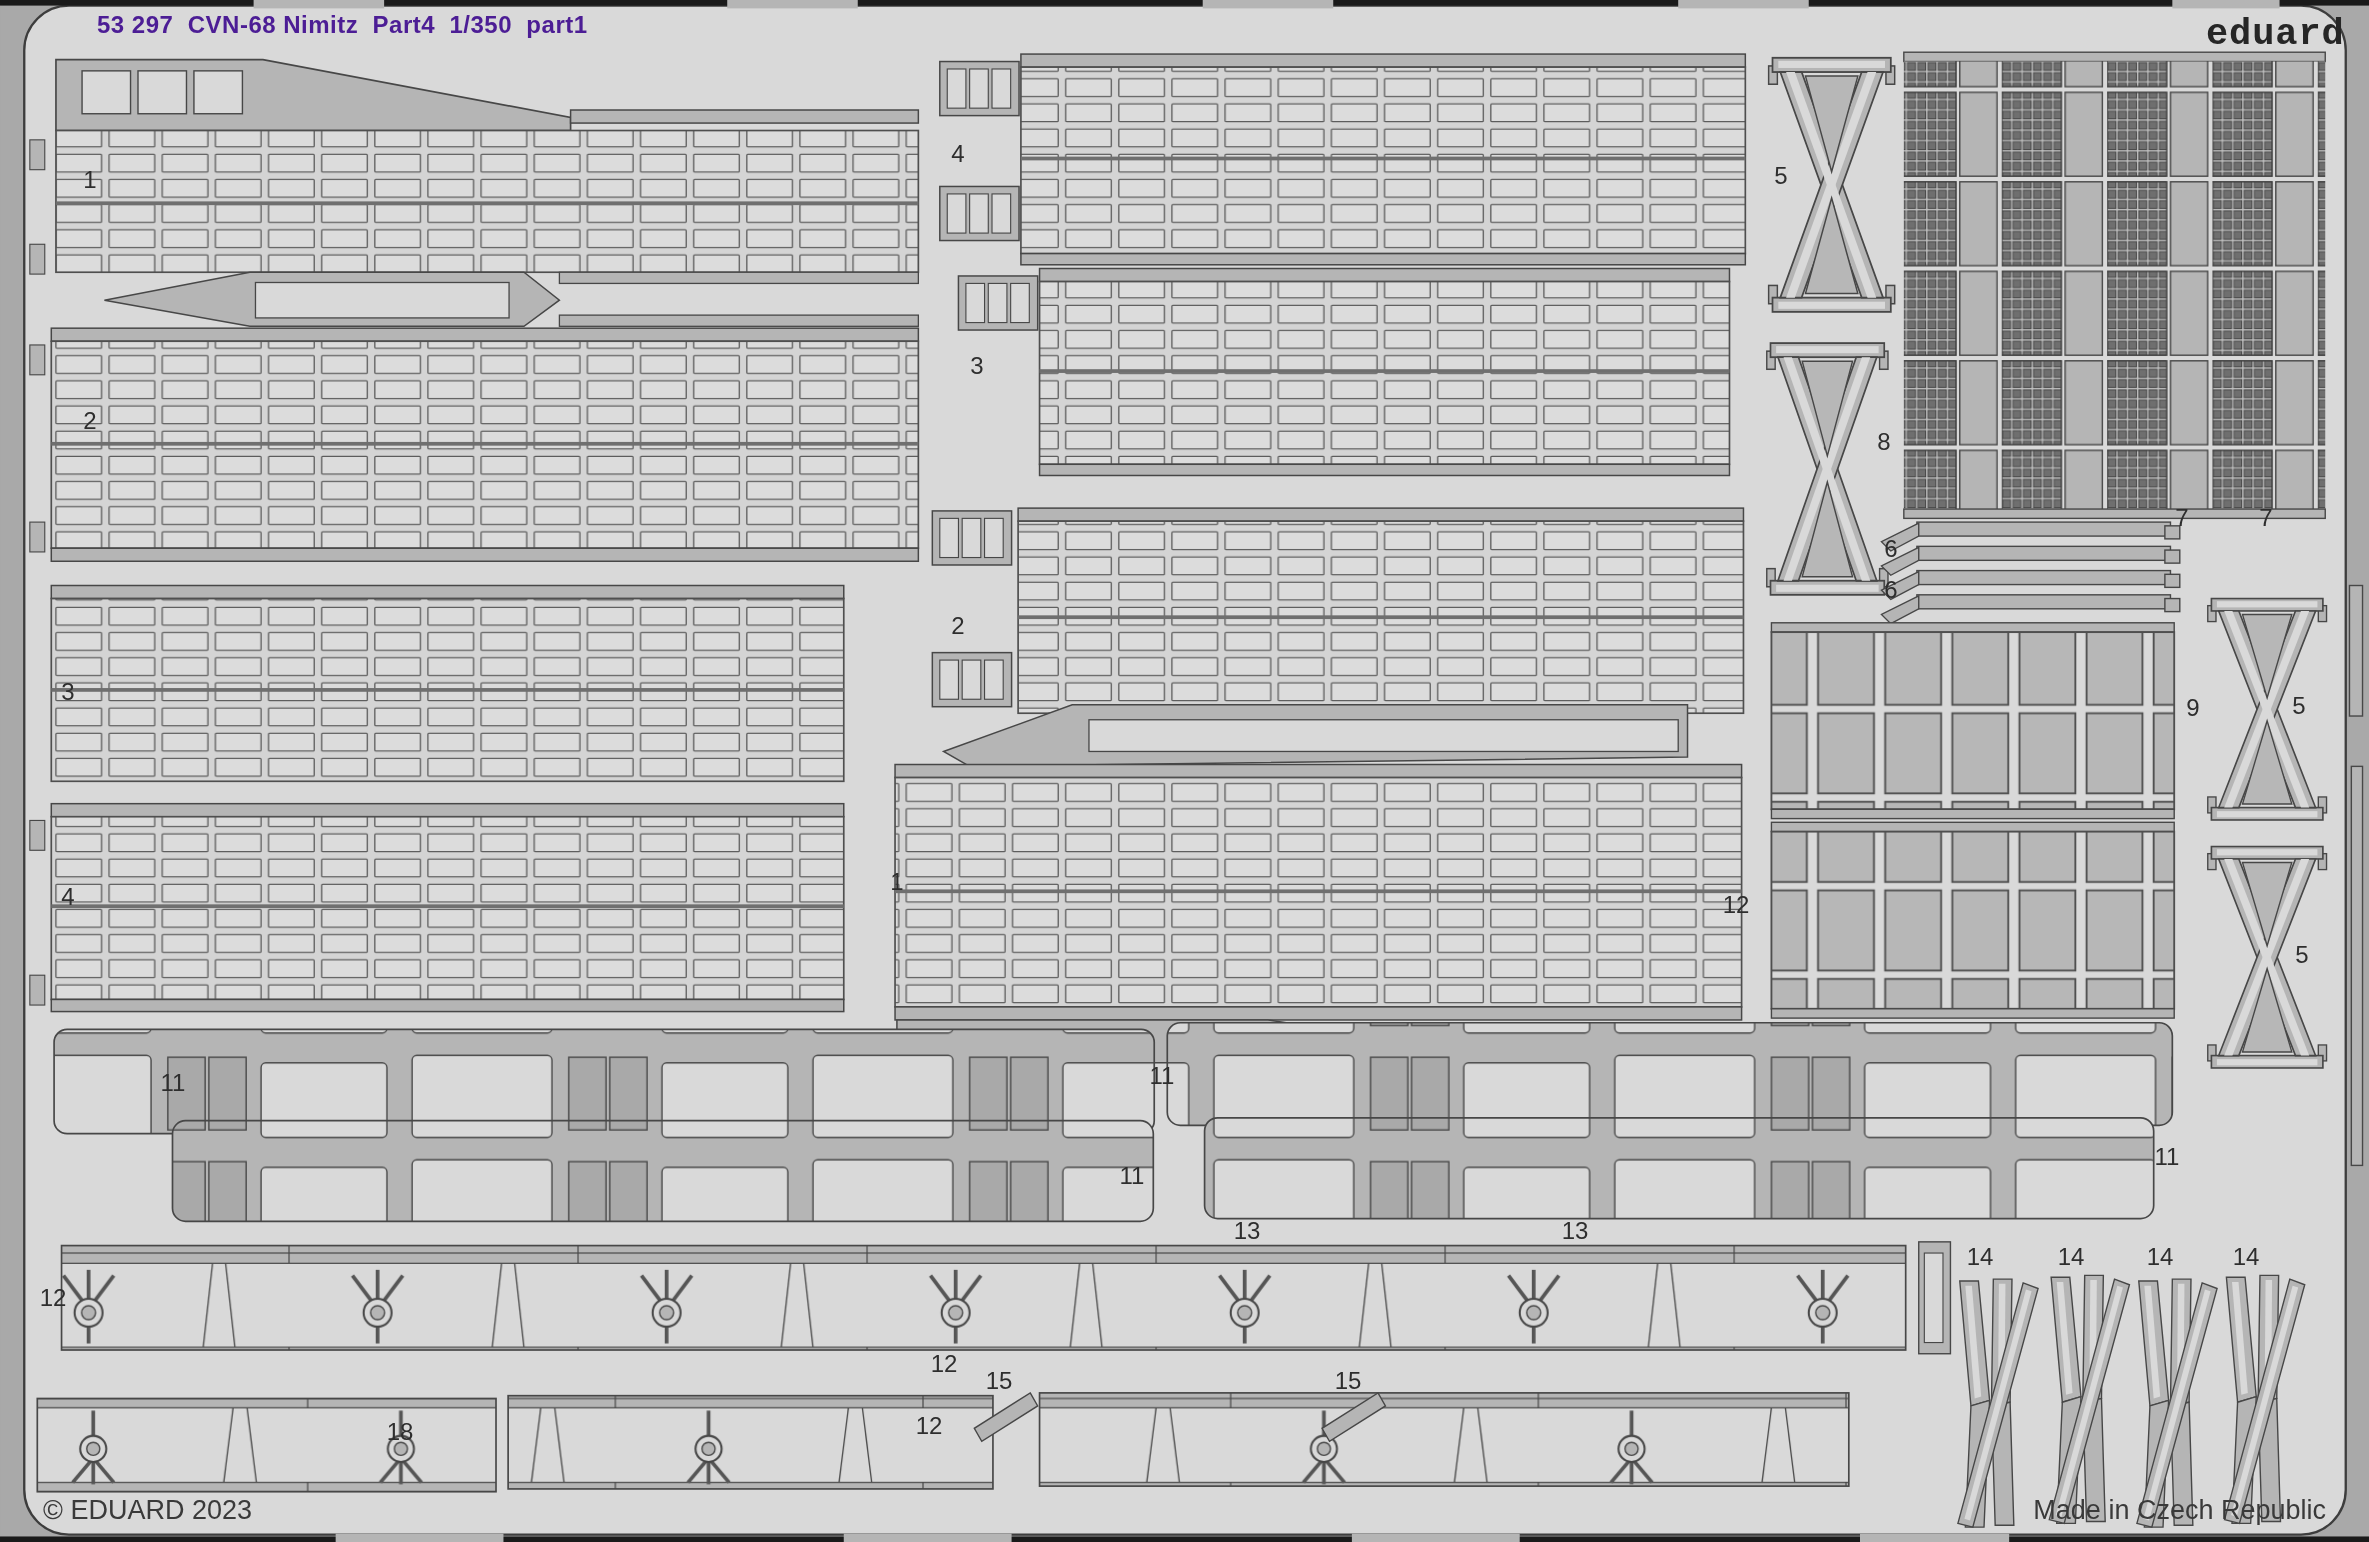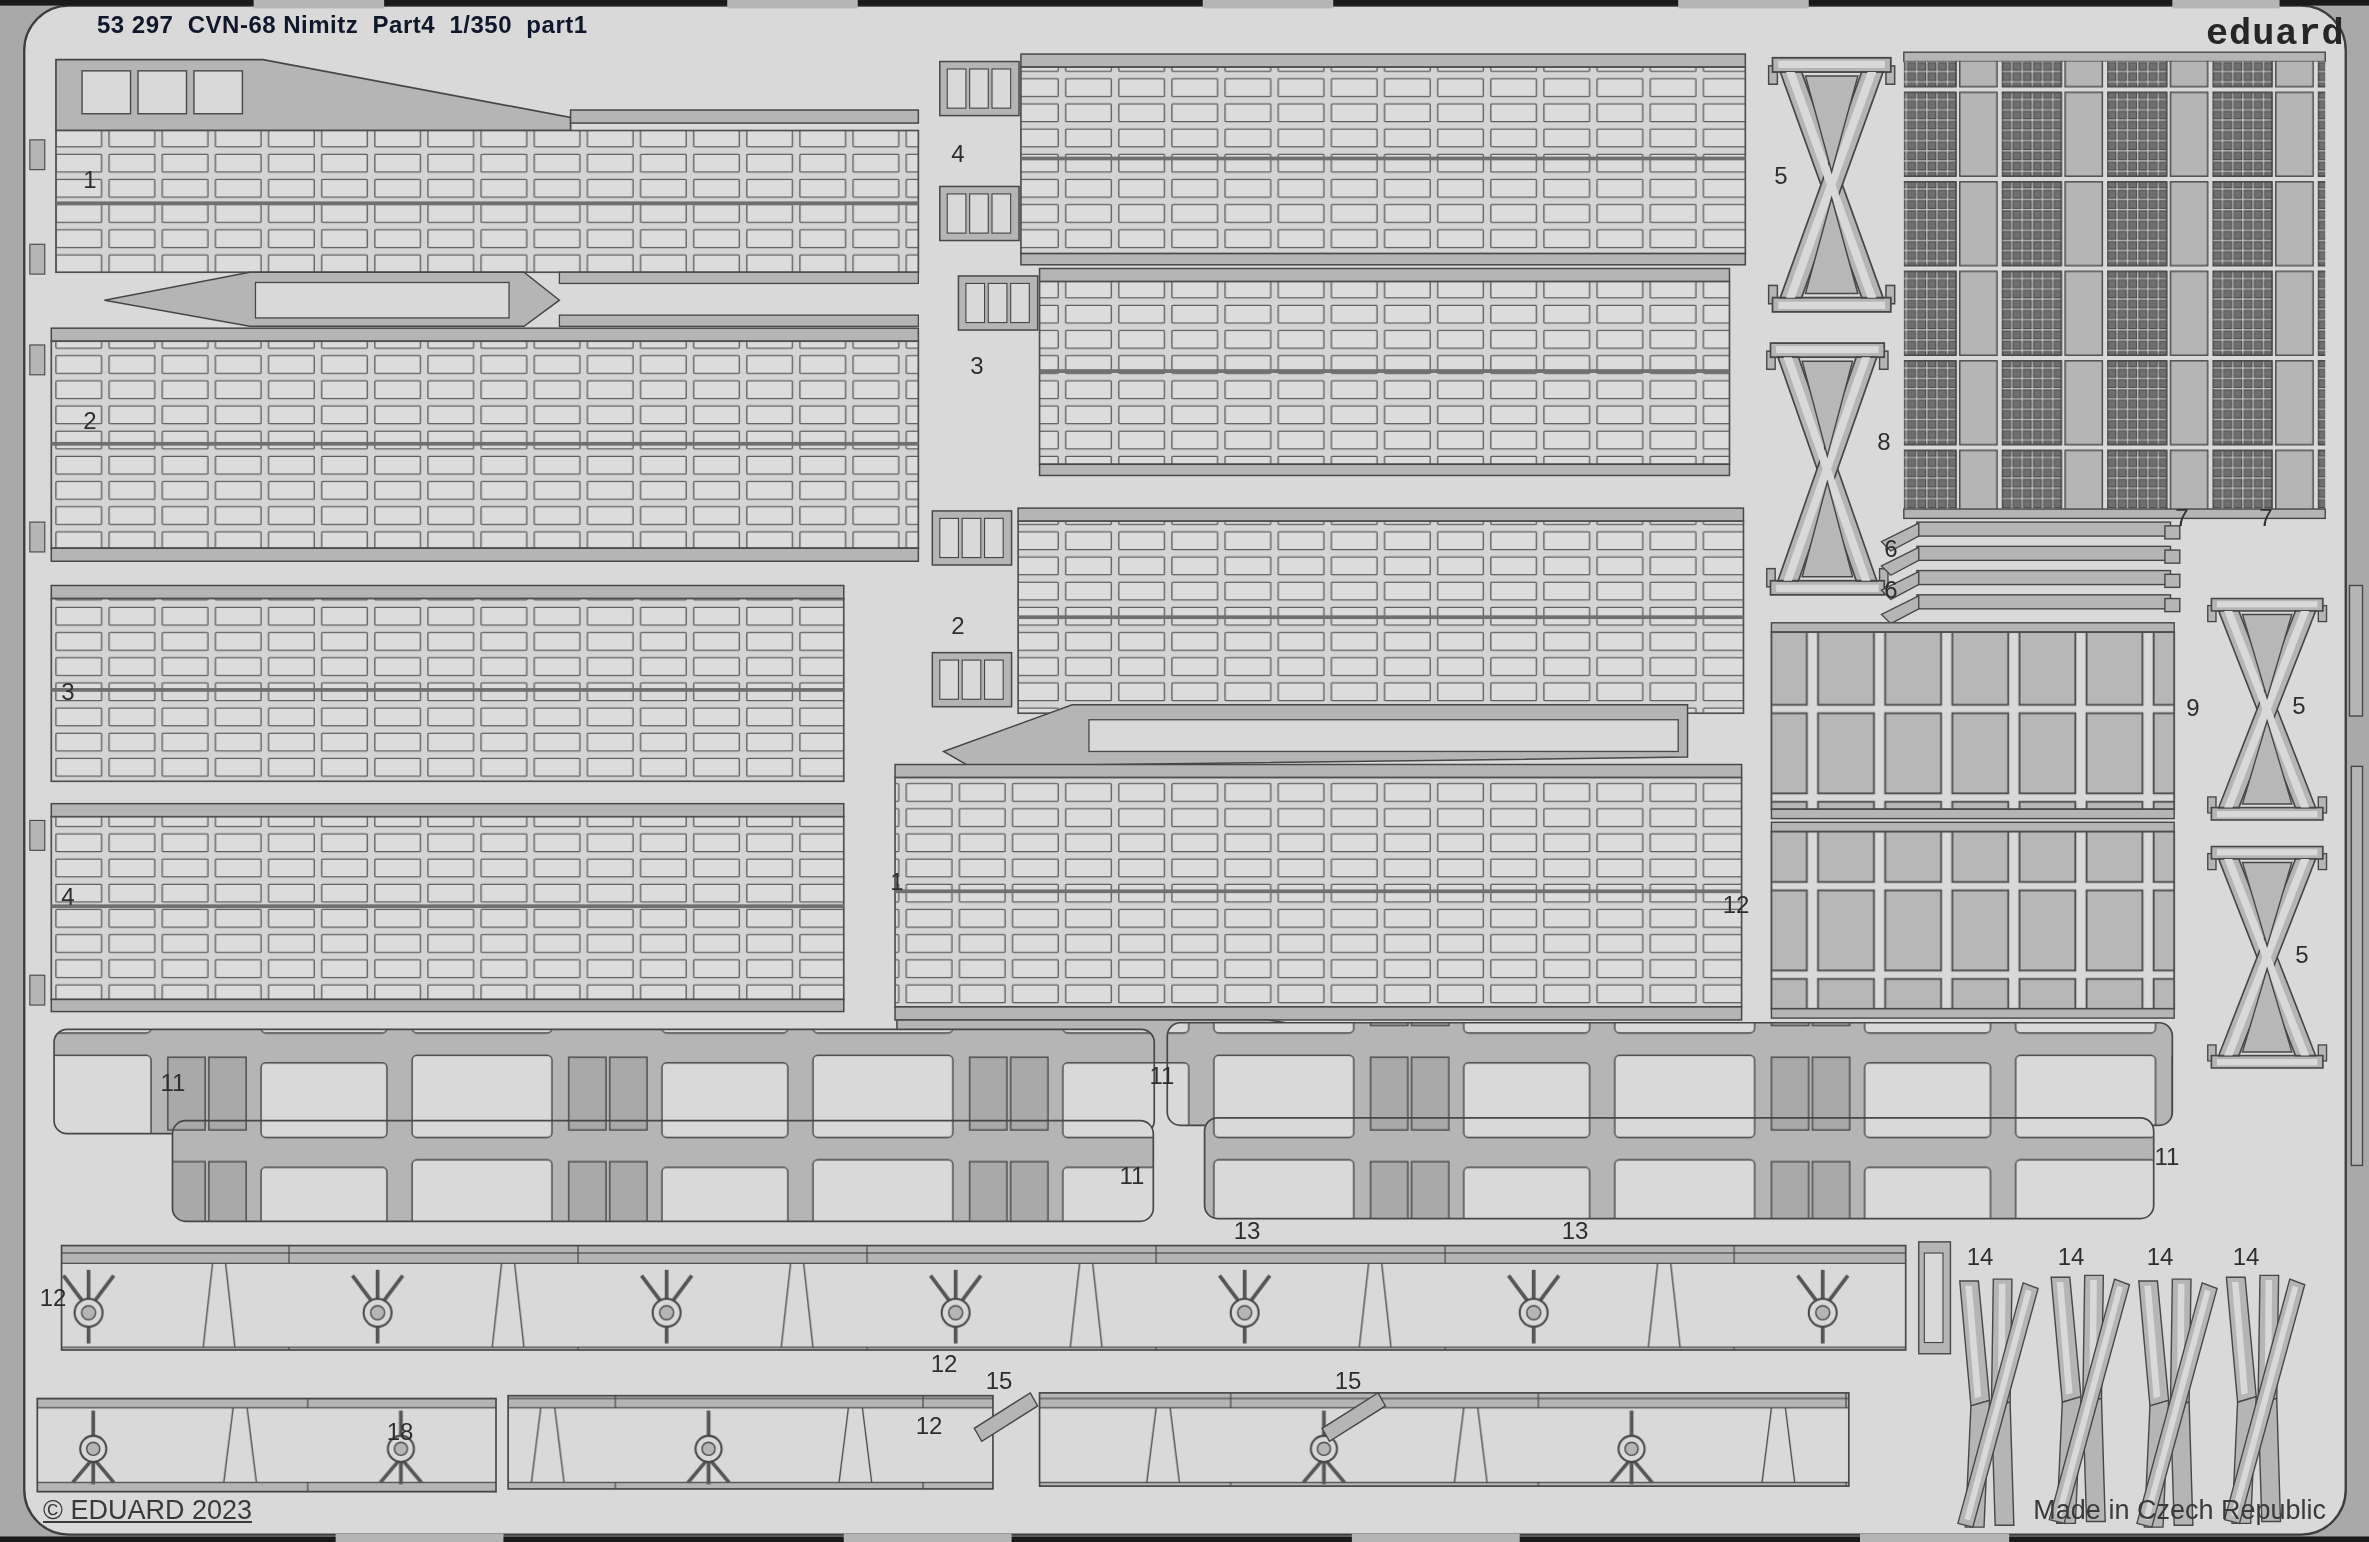--- a/index.html
+++ b/index.html
@@ -1,23 +1,23 @@
 <!DOCTYPE html>
 <html style="font-size:15px"><head>
 <meta charset="utf-8">
 <style>
   html,body{margin:0;padding:0;background:#888;}
   .canvas{position:relative;width:2370px;height:1543px;overflow:hidden;
           background:#a9a9a9;font-family:"Liberation Sans",sans-serif;}
   .canvas svg{position:absolute;left:0;top:0;}
   .txt{position:absolute;white-space:pre;}
-  .hdr{left:97px;top:11.2px;font-size:24px;font-weight:bold;color:#0f172a;letter-spacing:0.5px;}
+  .hdr{left:97px;top:11.2px;font-size:24px;font-weight:bold;color:#4c1d95;letter-spacing:0.5px;}
   .brand{left:2206px;top:13px;font-size:37px;font-weight:bold;
          font-family:Liberation Mono, monospace;color:#262626;letter-spacing:0.9px;}
-  .copy{left:43px;top:1495px;font-size:27px;color:#3a3a3a;text-decoration:underline;}
+  .copy{left:43px;top:1495px;font-size:27px;color:#3a3a3a;}
   .madein{right:44px;top:1495px;font-size:27px;color:#3a3a3a;}
   .plabel{position:absolute;transform:translate(-50%,-50%);font-size:24px;color:#2e2e2e;white-space:nowrap;}
 </style>
 </head>
 <body>
 
 <div class="canvas">
 
 <svg width="2370" height="1543" viewBox="0 0 2542 1655">
   <defs>

